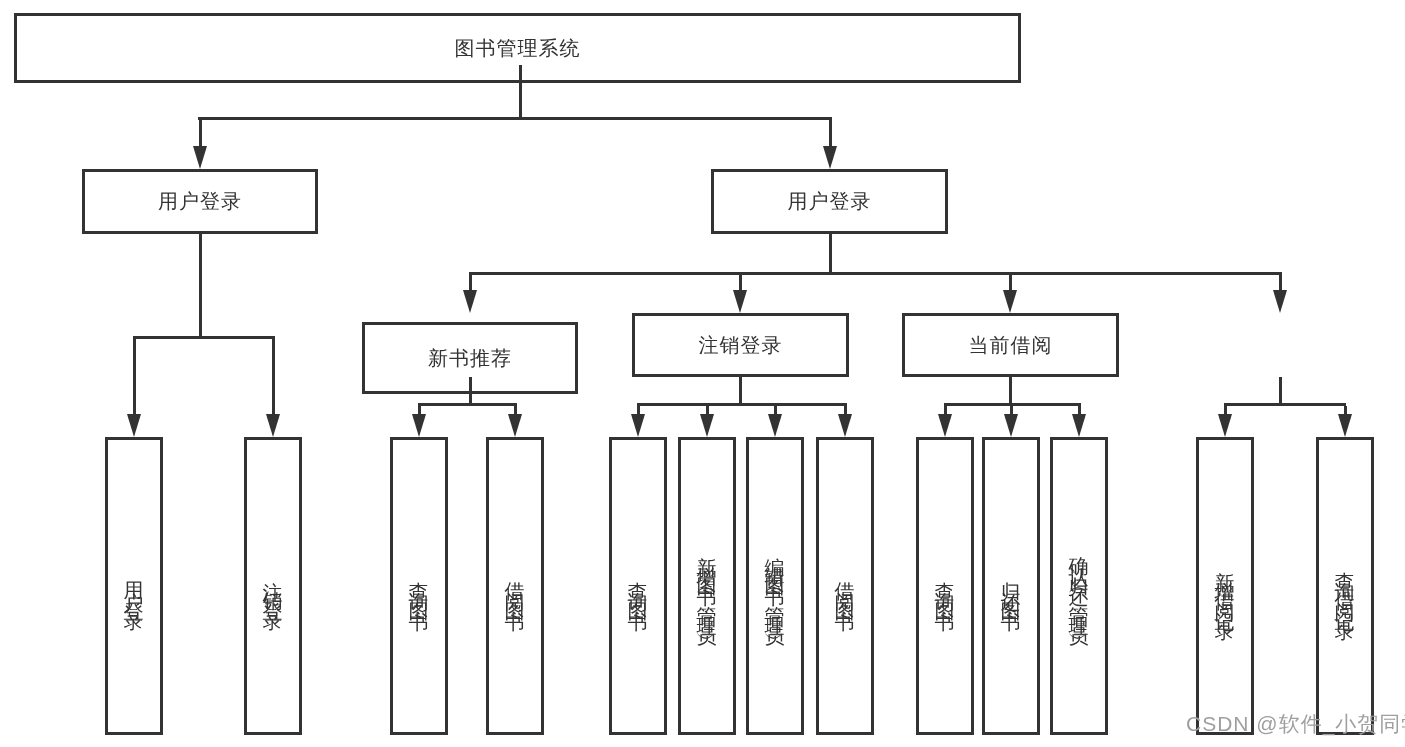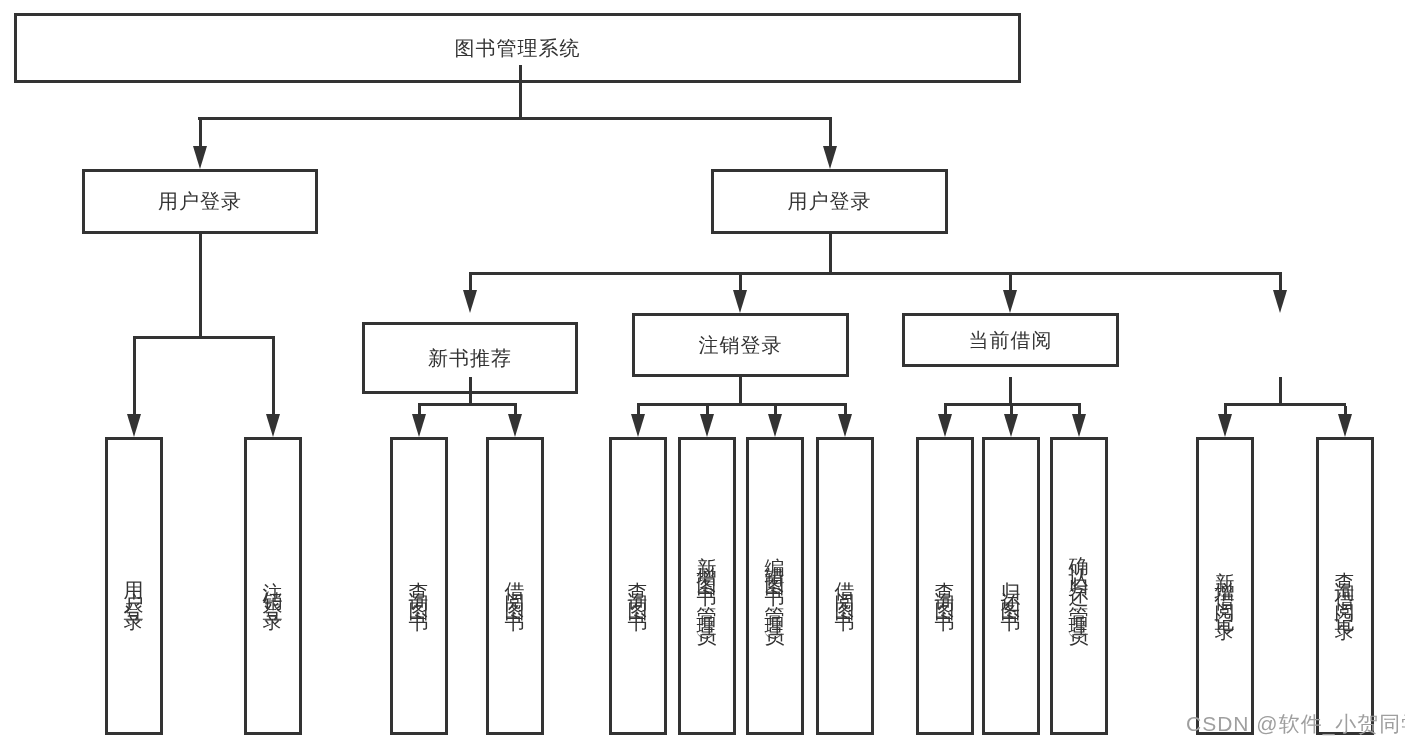--- a/index.html
+++ b/index.html
@@ -37,21 +37,21 @@
   <div class="box hbox" style="left:711px;top:169px;width:237px;height:65px">
     <span>用户登录</span>
   </div>
 
   <div class="box hbox" style="left:362px;top:322px;width:216px;height:72px">
     <span>新书推荐</span>
   </div>
   <div class="box hbox" style="left:632px;top:313px;width:217px;height:64px">
     <span>注销登录</span>
   </div>
-  <div class="box hbox" style="left:902px;top:313px;width:217px;height:54px">
+  <div class="box hbox" style="left:902px;top:313px;width:217px;height:64px">
     <span>当前借阅</span>
   </div>
 
   <div class="box leaf" style="left:105px;top:437px;width:58px;height:298px">
     <span>用户登录</span>
   </div>
   <div class="box leaf" style="left:244px;top:437px;width:58px;height:298px">
     <span>注销登录</span>
   </div>
 

